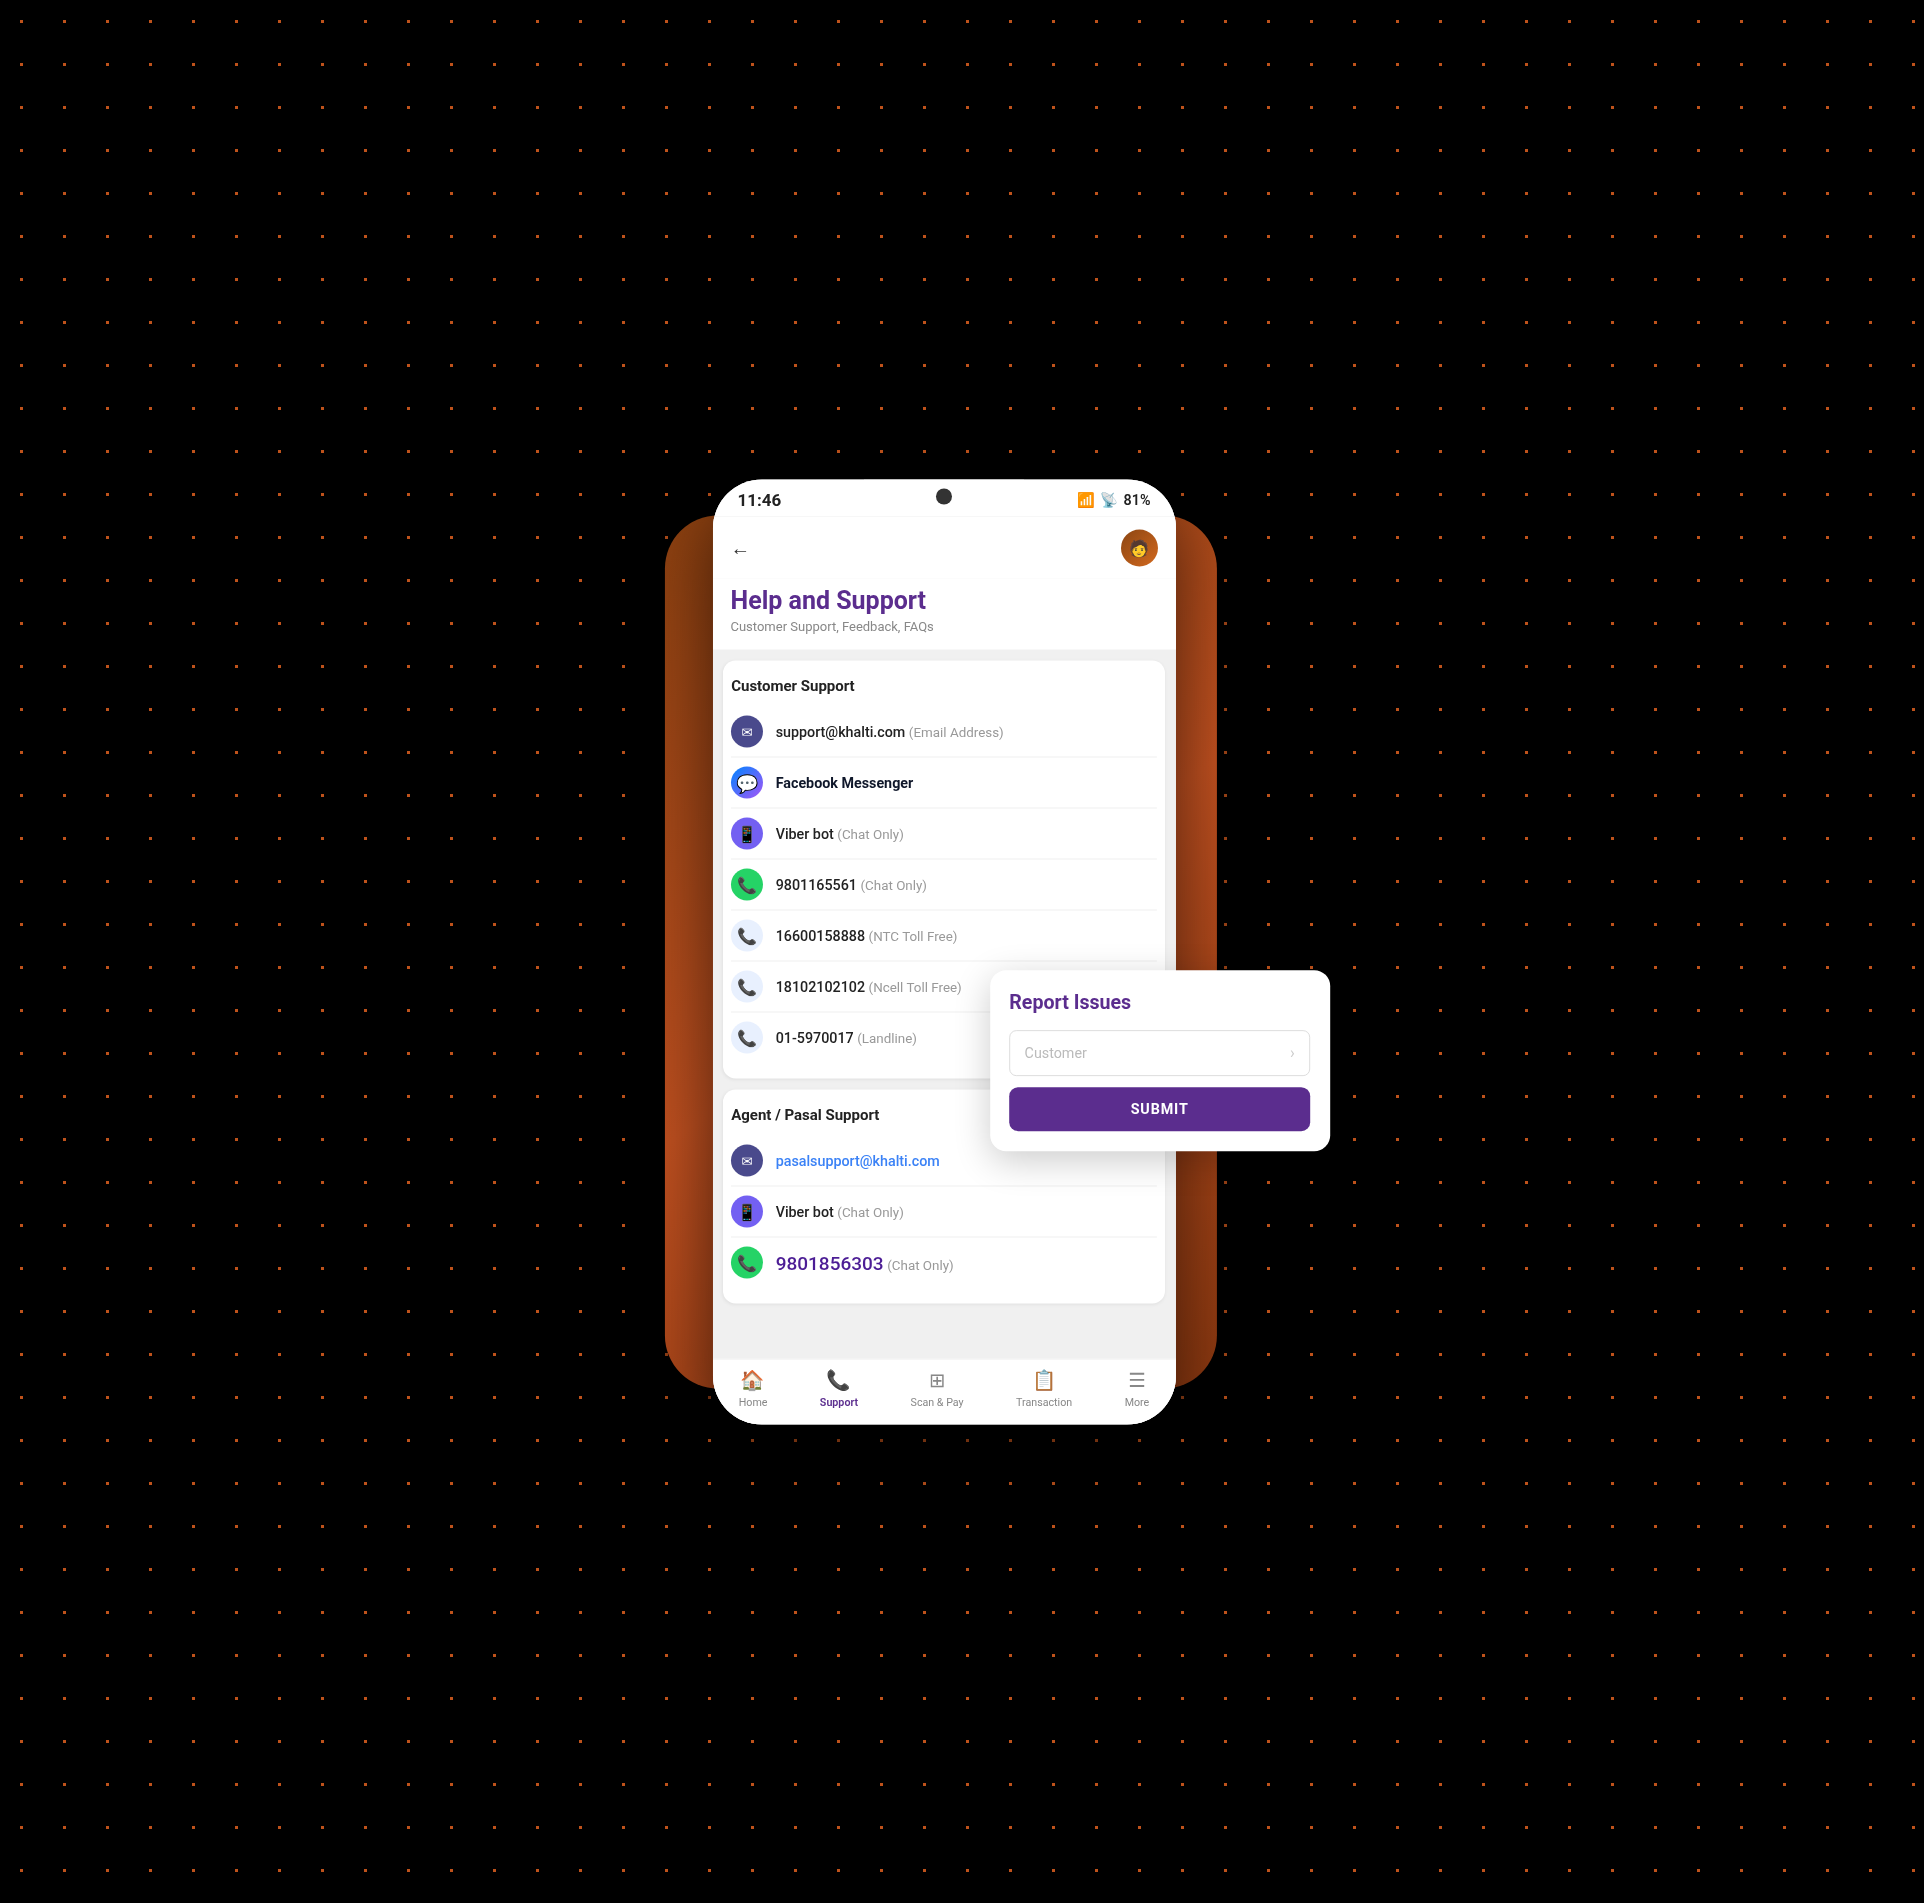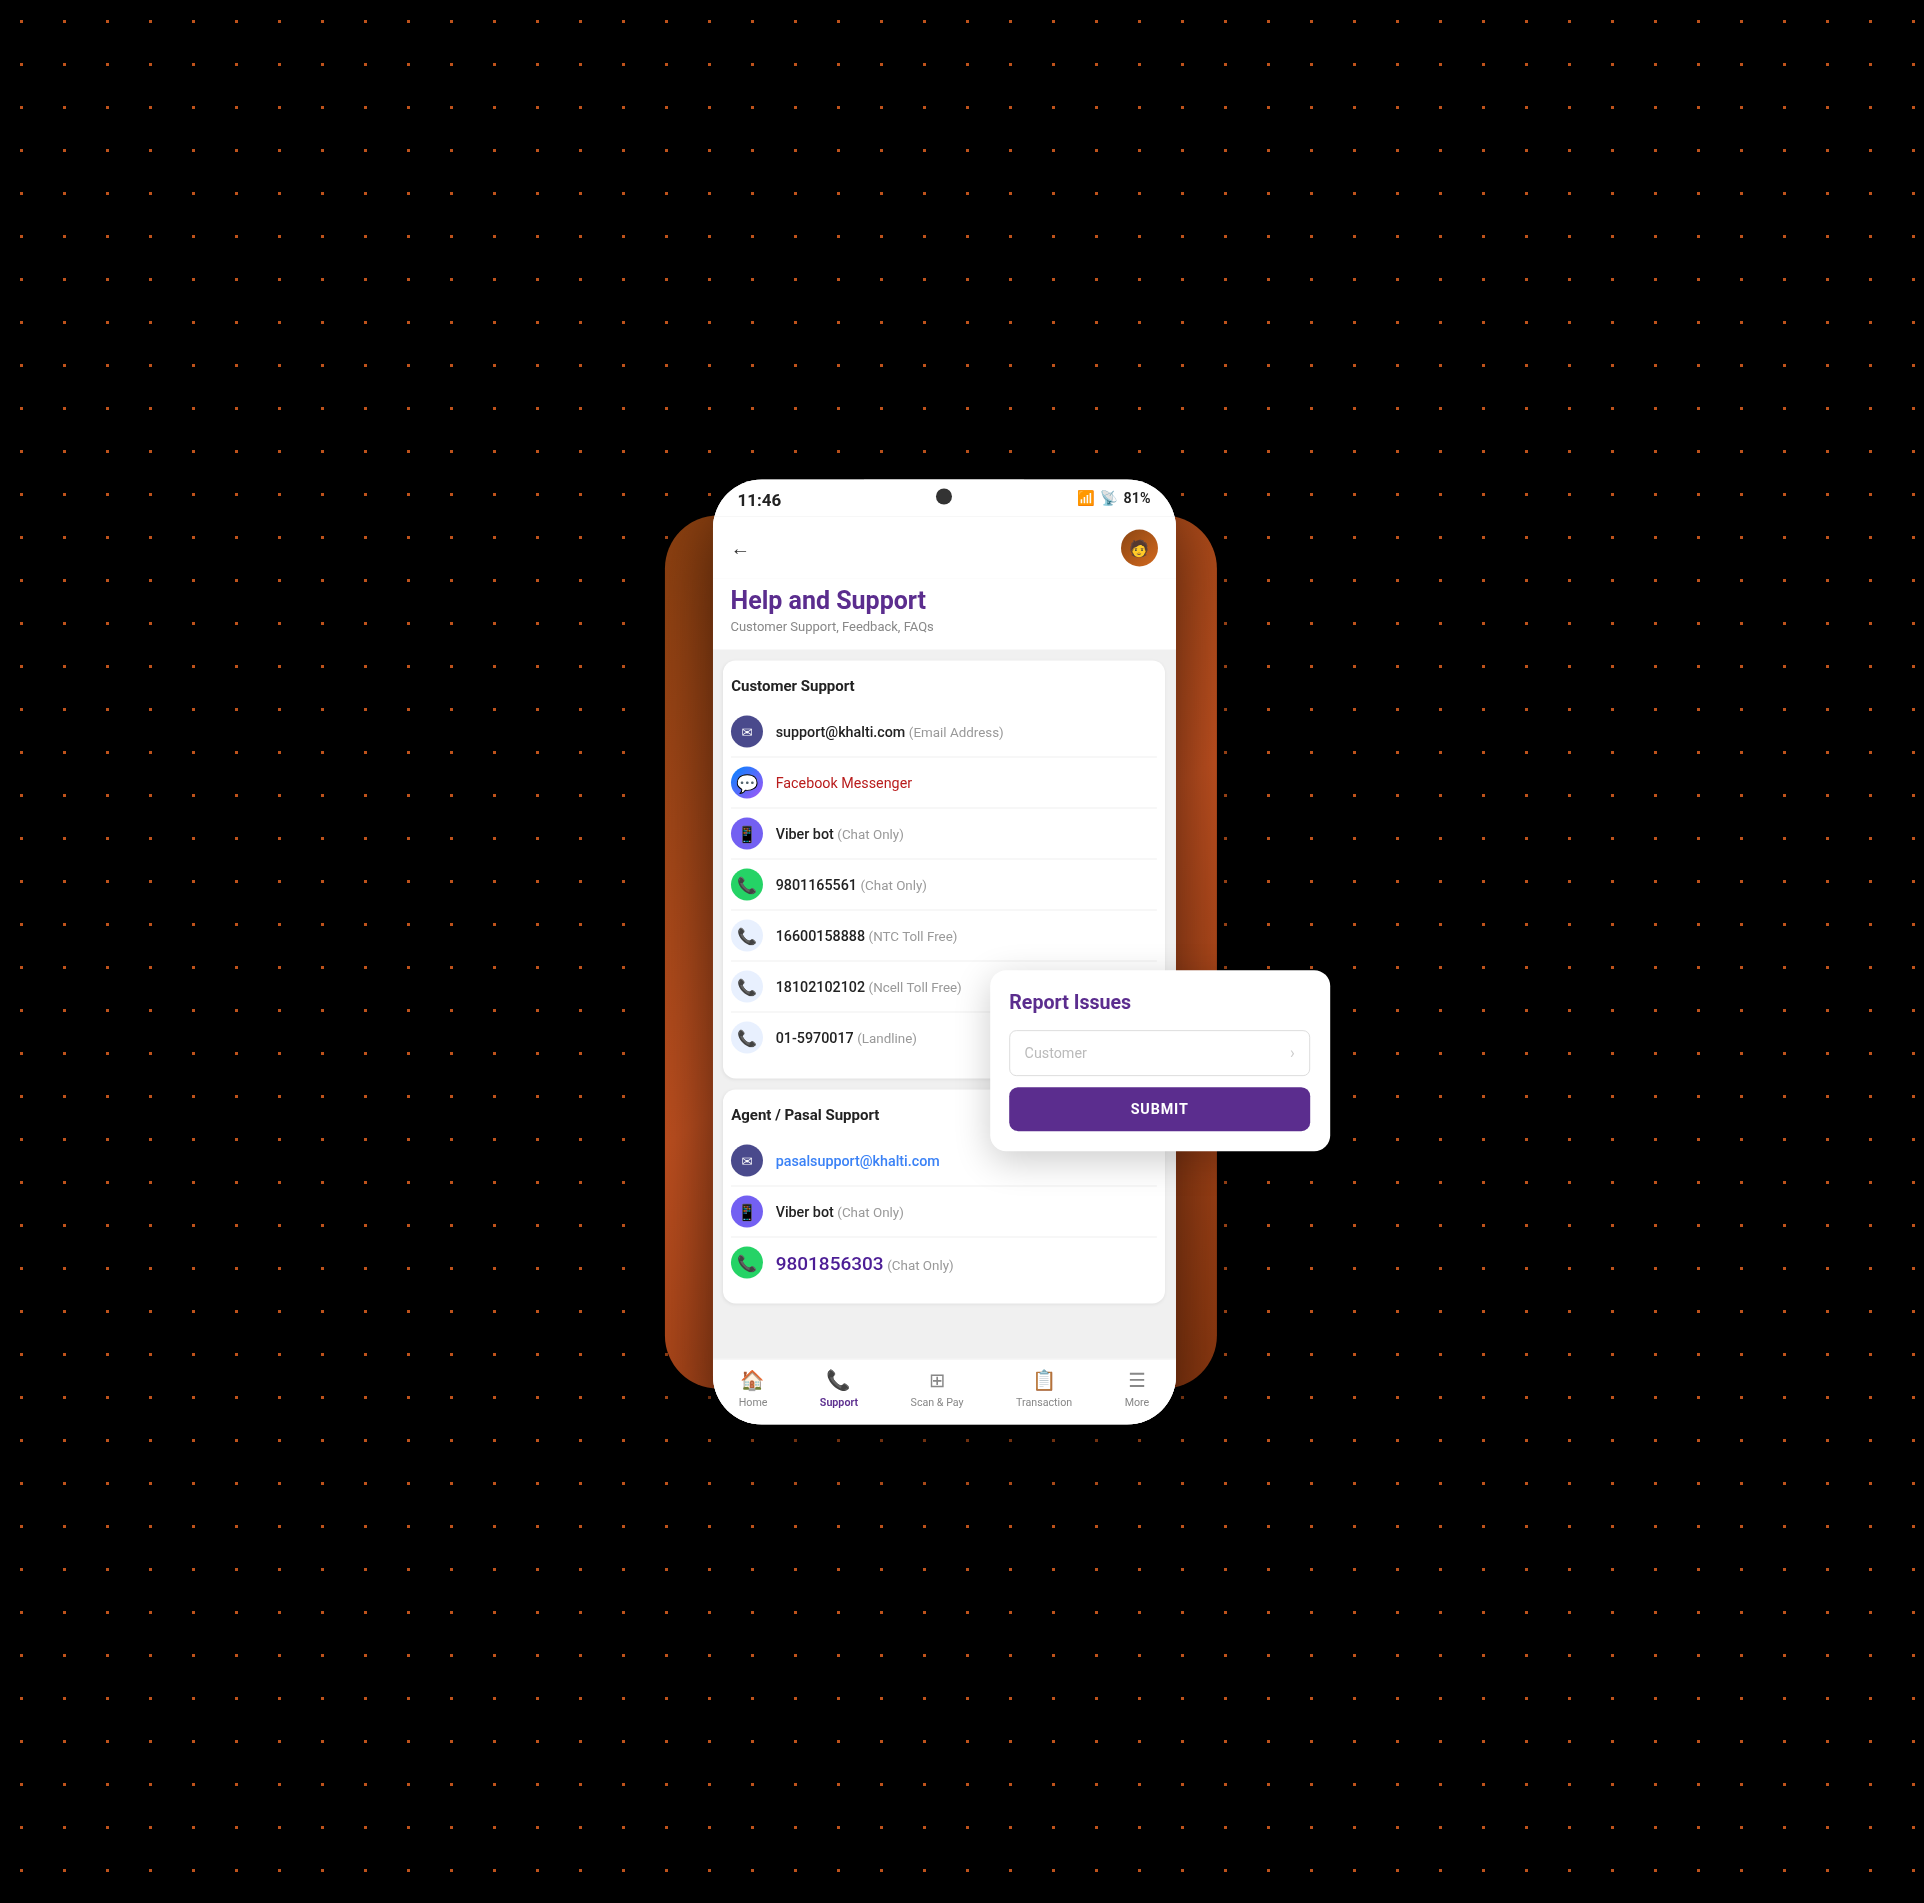--- a/index.html
+++ b/index.html
@@ -52,21 +52,21 @@
       overflow: hidden;
       display: flex;
       flex-direction: column;
     }
 
     
     .status-bar {
       background: #fff;
       display: flex;
       justify-content: space-between;
-      align-items: flex-start;
+      align-items: center;
       padding: 10.7px 25px 7.1px;
       font-size: 16px;
       font-weight: 600;
       color: #222;
       flex-shrink: 0;
     }
 
     .status-bar .time {
       font-size: 17px;
       font-weight: 700;
@@ -360,21 +360,21 @@
         <div class="support-item">
           <div class="icon-circle icon-email">✉</div>
           <span>
             <span style="font-weight:500;color:#222;font-size:14.3px;">support@khalti.com</span>
             <span style="color:#999;font-size:13.4px;"> (Email Address)</span>
           </span>
         </div>
 
         <div class="support-item">
           <div class="icon-circle icon-messenger" style="font-size:18px;">💬</div>
-          <span style="font-weight:400;color:#b91c1c;font-size:14.3px;">Facebook Messenger</span>
+          <span style="font-weight:700;color:#0f172a;font-size:14.3px;">Facebook Messenger</span>
         </div>
 
         <div class="support-item">
           <div class="icon-circle icon-viber" style="font-size:16px;">📱</div>
           <span>
             <span style="font-weight:500;color:#222;font-size:14.3px;">Viber bot</span>
             <span style="color:#999;font-size:13.4px;"> (Chat Only)</span>
           </span>
         </div>
 

